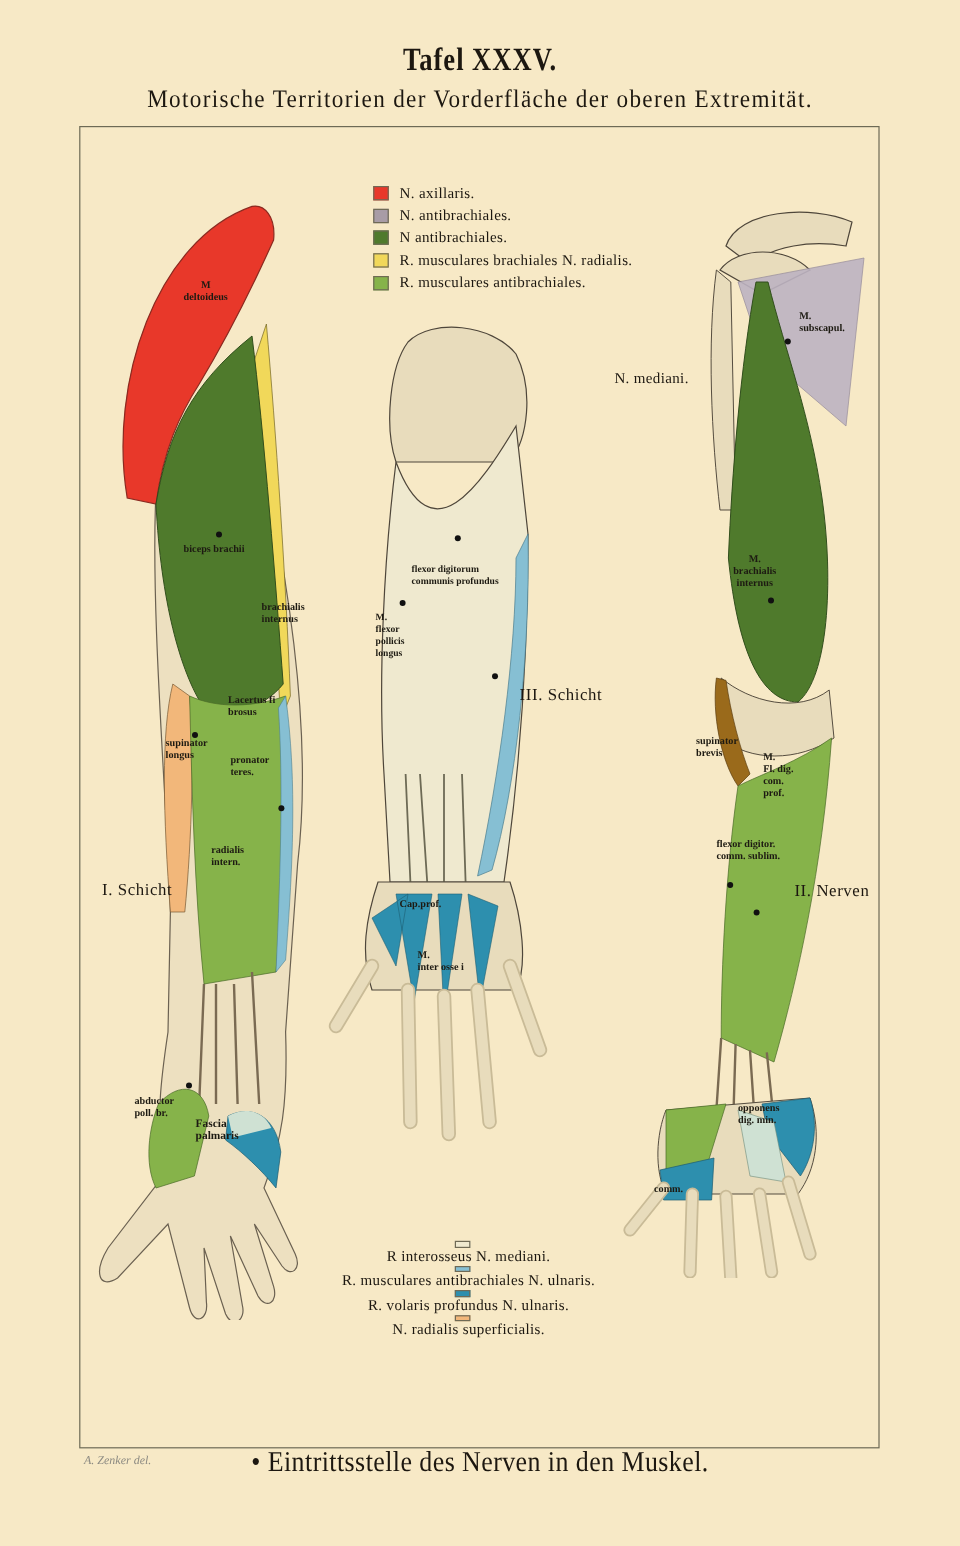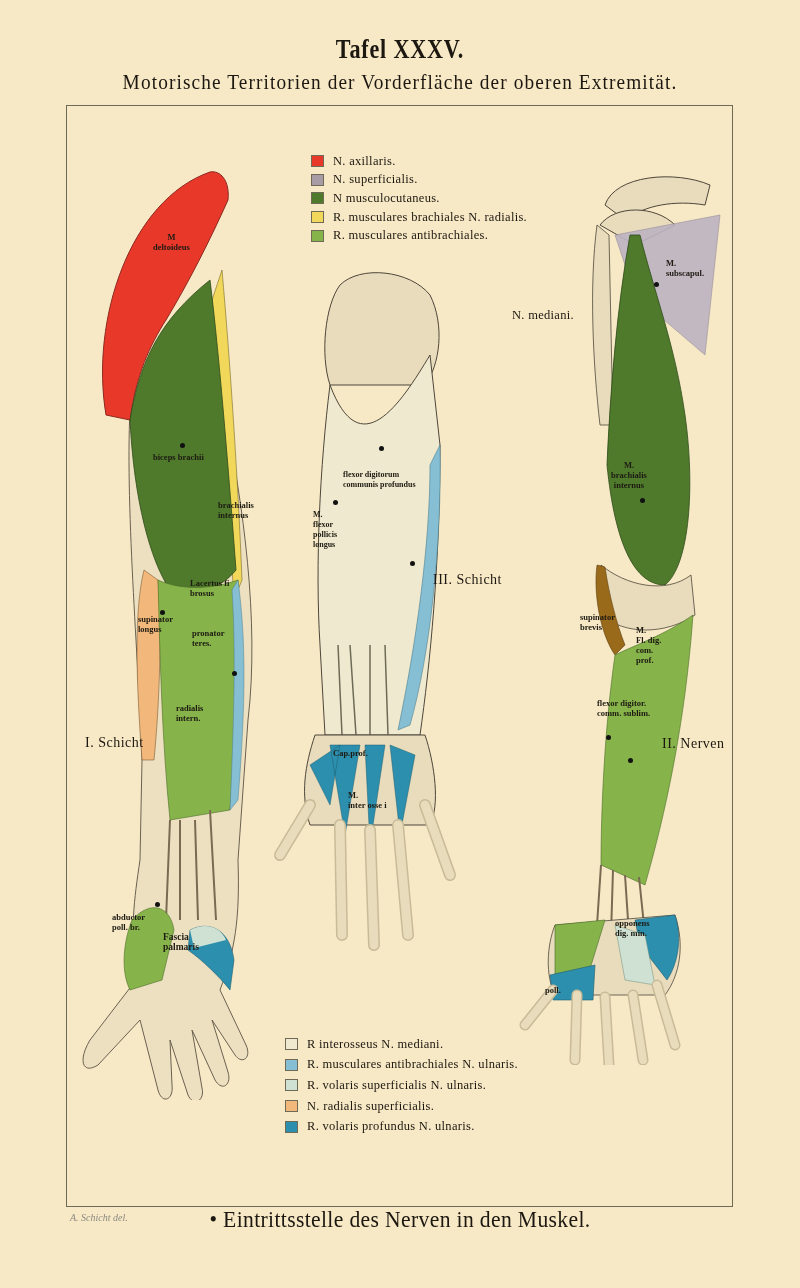--- a/index.html
+++ b/index.html
@@ -8,46 +8,46 @@
   .subtitle{position:absolute;left:0;width:800px;text-align:center;top:70px;font-size:21px;letter-spacing:1.2px;transform:scaleX(0.92);}
   .frame{position:absolute;left:66px;top:105px;width:667px;height:1102px;border:1.4px solid #6d6a55;box-sizing:border-box;}
   .footer{position:absolute;left:0;width:800px;text-align:center;top:1206px;font-size:24px;transform:scaleX(0.9);letter-spacing:0.4px;}
   .signature{position:absolute;left:70px;top:1212px;font-size:10px;font-style:italic;color:#8c8a82;}
   .legend{position:absolute;font-size:12.5px;letter-spacing:0.3px;}
   .legend .row{display:flex;align-items:center;height:18px;}
   .legend .sw{width:13px;height:12px;border:1px solid #6f6a55;margin-right:9px;box-sizing:border-box;}
   .legend-top{left:311px;top:152px;}
   .legend-top .row{height:18.6px;}
   .legend-bottom{left:285px;top:1034px;}
-  .legend-bottom .row{height:20.6px;}
+  .legend-bottom .row{height:20.6px;flex-direction:column;}
   .layer-label{position:absolute;font-size:14px;letter-spacing:0.5px;}
   .figure{position:absolute;}
   .lbl{position:absolute;font-size:8.5px;font-weight:bold;line-height:10px;white-space:nowrap;color:#1d1a12;}
   .dot{position:absolute;width:5px;height:5px;border-radius:50%;background:#111;}
 </style>
 </head>
 <body>
 
 <div class="title">Tafel XXXV.</div>
 <div class="subtitle">Motorische Territorien der Vorderfläche der oberen Extremität.</div>
 
 <div class="frame"></div>
 
 <div class="legend legend-top">
   <div class="row">
       <span class="sw" style="background:#e8382a"></span>
       <span>N. axillaris.</span>
     </div>
   <div class="row">
       <span class="sw" style="background:#a89ca6"></span>
-      <span>N. superficialis.</span>
+      <span>N. antibrachiales.</span>
     </div>
   <div class="row">
       <span class="sw" style="background:#4f7a2c"></span>
-      <span>N musculocutaneus.</span>
+      <span>N antibrachiales.</span>
     </div>
   <div class="row">
       <span class="sw" style="background:#f1d85a"></span>
       <span>R. musculares brachiales N. radialis.</span>
     </div>
   <div class="row">
       <span class="sw" style="background:#86b34a"></span>
       <span>R. musculares antibrachiales.</span>
     </div>
 </div>
@@ -144,44 +144,40 @@
 
   <path d="M72 830 L70 895 M100 832 L104 900 M128 830 L138 895 M152 820 L170 880 M48 825 L20 860" stroke="#c9bb97" stroke-width="11" stroke-linecap="round" fill="none"></path>
   <path d="M72 830 L70 895 M100 832 L104 900 M128 830 L138 895 M152 820 L170 880 M48 825 L20 860" stroke="#e8dcbc" stroke-width="8" stroke-linecap="round" fill="none"></path>
 </svg>
 <div class="lbl" style="left:666px;top:258px">M.<br>subscapul.</div>
 <div class="lbl" style="left:611px;top:460px;text-align:center">M.<br>brachialis<br>internus</div>
 <div class="lbl" style="left:636px;top:625px">M.<br>Fl. dig.<br>com.<br>prof.</div>
 <div class="lbl" style="left:580px;top:612px">supinator<br>brevis</div>
 <div class="lbl" style="left:597px;top:698px">flexor digitor.<br>comm. sublim.</div>
 <div class="lbl" style="left:615px;top:918px">opponens<br>dig. min.</div>
-<div class="lbl" style="left:545px;top:985px">poll.</div>
+<div class="lbl" style="left:545px;top:985px">comm.</div>
 <div class="layer-label" style="left:662px;top:736px">II. Nerven</div>
 <div class="dot" style="left:654px;top:282px"></div>
 <div class="dot" style="left:640px;top:498px"></div>
 <div class="dot" style="left:606px;top:735px"></div>
 <div class="dot" style="left:628px;top:758px"></div>
 
 <div class="legend legend-bottom">
   <div class="row">
       <span class="sw" style="background:#efe9cf"></span>
       <span>R interosseus N. mediani.</span>
     </div>
   <div class="row">
       <span class="sw" style="background:#86bfd3"></span>
       <span>R. musculares antibrachiales N. ulnaris.</span>
     </div>
   <div class="row">
-      <span class="sw" style="background:#cfe1d3"></span>
-      <span>R. volaris superficialis N. ulnaris.</span>
+      <span class="sw" style="background:#2d8fae"></span>
+      <span>R. volaris profundus N. ulnaris.</span>
     </div>
   <div class="row">
       <span class="sw" style="background:#f2b77a"></span>
       <span>N. radialis superficialis.</span>
     </div>
-  <div class="row">
-      <span class="sw" style="background:#2d8fae"></span>
-      <span>R. volaris profundus N. ulnaris.</span>
-    </div>
 </div>
 
-<div class="signature">A. Schicht del.</div>
+<div class="signature">A. Zenker del.</div>
 <div class="footer">• Eintrittsstelle des Nerven in den Muskel.</div>
 
 </body></html>

